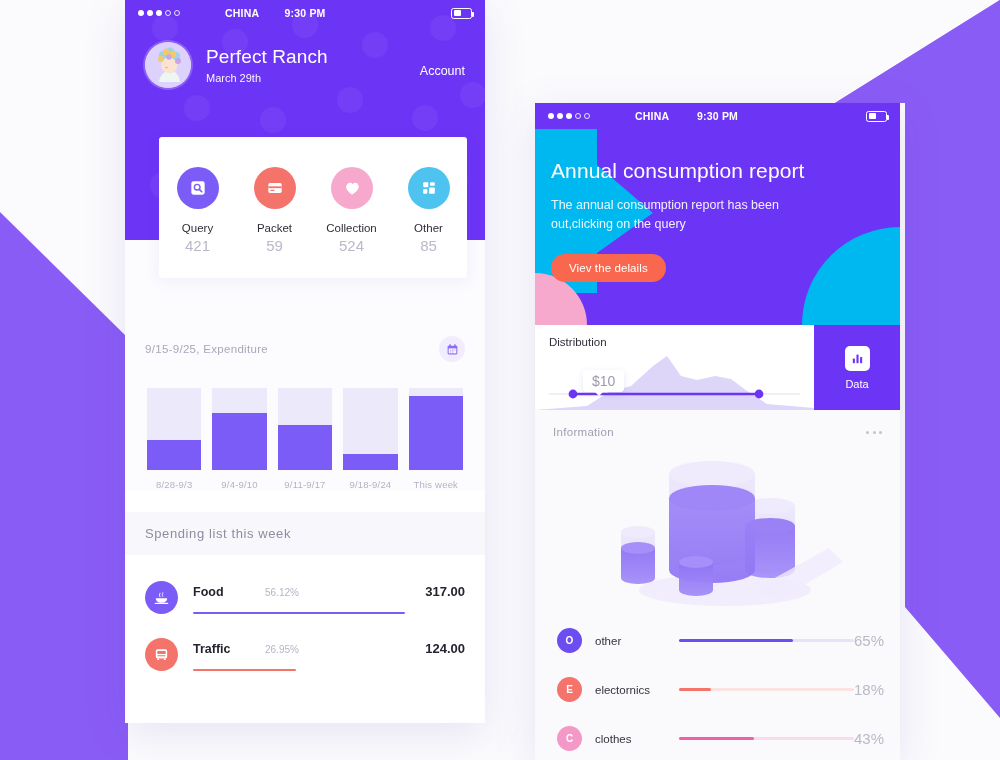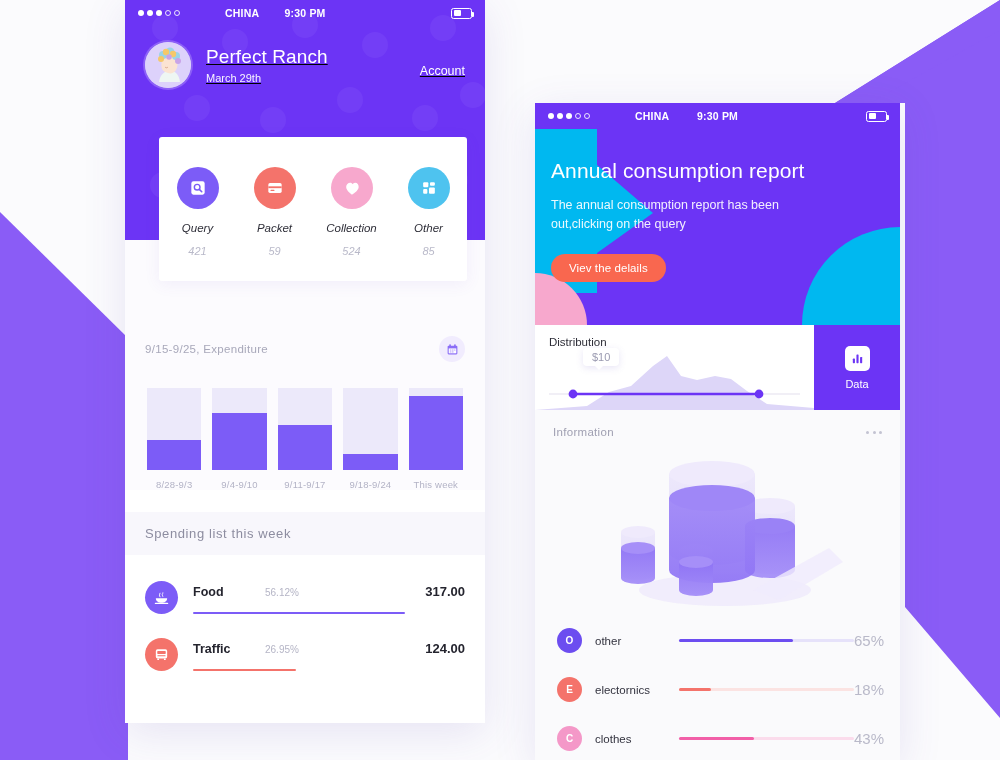--- a/index.html
+++ b/index.html
@@ -43,44 +43,43 @@
     content:""; position:absolute; right:-3px; top:3px; width:2px; height:5px;
     background:#fff; border-radius:0 1px 1px 0;
   }
   .sb-batt i { width:7px; height:6px; background:#fff; margin-left:1.5px; border-radius:1px; display:block; }
 
   
   .l-header {
     background:#6c34f5; height:240px; position:relative; overflow:hidden;
   }
   .l-header .dots { position:absolute; inset:0; opacity:.5; }
-  .profile { display:flex; align-items:center; padding:16px 20px 0 20px; position:relative; z-index:3;text-decoration:underline; }
+  .profile { display:flex; align-items:center; padding:16px 20px 0 20px; position:relative; z-index:3; }
   .avatar {
     width:46px; height:46px; border-radius:50%; background:#d9cffb;
     overflow:hidden; flex:none; box-shadow:0 0 0 2px rgba(255,255,255,.22);
   }
   .pname { margin-left:15px; color:#fff; }
   .pname .t1 { font-size:19px; font-weight:500; letter-spacing:.1px; }
   .pname .t2 { font-size:11px; margin-top:4px; color:rgba(255,255,255,.95); }
   .account { margin-left:auto; color:#fff; font-size:12.5px; padding-top:12px; }
 
   .card {
     position:absolute; left:34px; right:18px; top:137px; background:#fff;
     border-radius:3px; box-shadow:0 3px 16px rgba(110,80,200,.08); z-index:4;
     padding:30px 0 24px 0;
-    font-style:italic;
   }
   .quick { display:flex; }
   .qitem { flex:1; text-align:center; }
   .qcirc {
     width:42px; height:42px; border-radius:50%; margin:0 auto;
     display:flex; align-items:center; justify-content:center;
   }
   .qlabel { font-size:11.5px; color:#2e2e38; margin-top:13px; font-weight:500; }
-  .qcount { font-size:11px; color:#b9b9c9; margin-top:11px; }
+  .qcount { font-size:15px; color:#b9b9c9; margin-top:3px; }
 
   .sec-exp { padding:96px 20px 0 20px; background:#fcfbfe; }
   .exp-top { display:flex; align-items:center; }
   .exp-title { font-size:11.5px; color:#a8a8ba; letter-spacing:.3px; }
   .cal-btn {
     margin-left:auto; width:26px; height:26px; border-radius:50%;
     background:#f1ecfe; display:flex; align-items:center; justify-content:center;
   }
   .amount { text-align:center; font-size:17px; font-weight:bold; color:#24242e; margin-top:26px; letter-spacing:.2px; }
   .amount span { font-size:11px; font-weight:normal; color:#555; margin-left:2px; }
@@ -115,22 +114,22 @@
     font-size:11.5px; padding:8px 18px; border-radius:14px; letter-spacing:.1px;
   }
 
   .dist-wrap { display:flex; height:85px; }
   .dist {
     flex:1; background:#fff; padding:11px 14px 0 14px; position:relative; overflow:hidden;
   }
   .dist-title { font-size:11.5px; color:#2e2e38; font-weight:500; }
   .dist-chart { position:absolute; left:0; right:0; bottom:0; height:64px; }
   .tip {
-    position:absolute; left:48px; top:23px; background:#fff; border-radius:4px;
-    padding:3px 9px; font-size:11px; color:#9a9ab0;
+    position:absolute; left:48px; top:45px; background:#fff; border-radius:4px;
+    padding:3px 9px; font-size:14px; color:#9a9ab0;
     box-shadow:0 2px 7px rgba(120,100,200,.17); z-index:3;text-align:right;
   }
   .tip::after {
     content:""; position:absolute; left:12px; bottom:-4px; width:0; height:0;
     border-left:4px solid transparent; border-right:4px solid transparent; border-top:4px solid #fff;
   }
   .data-tile {
     width:86px; background:#6c34f5; display:flex; flex-direction:column;
     align-items:center; justify-content:center; flex:none;
   }

